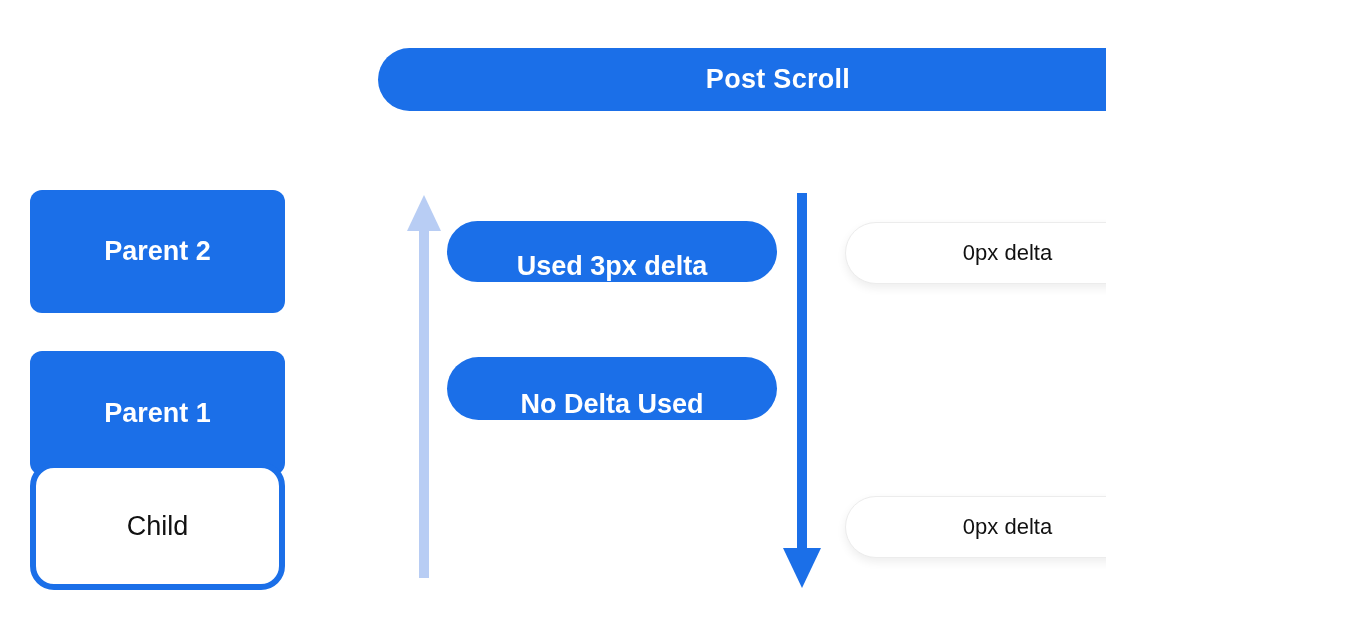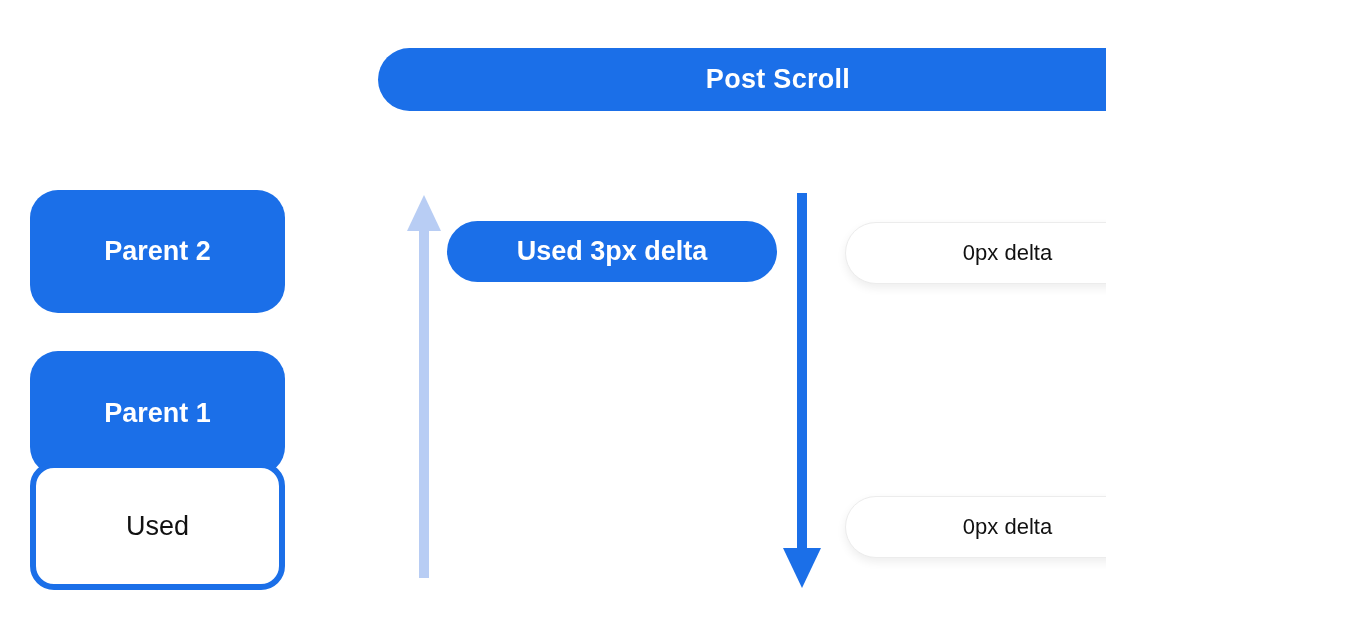--- a/index.html
+++ b/index.html
@@ -34,39 +34,40 @@
   .header-pill {
     left: 378px; top: 48px;
     width: 800px; height: 63px;
     border-radius: 32px;
     font-size: 27px;
     letter-spacing: 0.3px;
   }
   .side-box {
     left: 30px;
     width: 255px;
-    border-radius: 28px;
+    border-radius: 12px;
     font-size: 27px;
   }
   .box-parent2 { top: 190px; height: 123px; }
   .box-parent1 { top: 327px; height: 124px; margin-top: 24px; }
   .box-child {
     top: 462px; height: 128px;
     background: var(--white);
     border: 6px solid var(--primary-blue);
     border-radius: 24px;
     color: var(--text-dark);
     font-weight: 500;
     font-size: 27px;
   }
   .mid-pill {
     left: 447px;
     width: 330px;
     border-radius: 32px;
     font-size: 27px;
+    align-items: flex-end;
   }
   .pill-used { top: 221px; height: 61px; }
   .pill-nodelta { top: 357px; height: 63px; }
   .white-pill {
     left: 845px;
     width: 325px;
     height: 62px;
     background: var(--white);
     border: 1px solid var(--pill-border);
     border-radius: 32px;
@@ -90,40 +91,43 @@
     <span>Post Scroll</span>
   </div>
 
   <div class="abs center blue-fill side-box box-parent2">
     <span>Parent 2</span>
   </div>
   <div class="abs center blue-fill side-box box-parent1">
     <span>Parent 1</span>
   </div>
   <div class="abs center side-box box-child">
-    <span>Used</span>
+    <span>Child</span>
   </div>
 
   <span class="abs" style="left:407px; top:195px;">
     <svg class="arrow-svg" width="34" height="384" viewBox="0 0 34 384" xmlns="http://www.w3.org/2000/svg">
       <polygon class="up-arrow-shape" points="17,0 0,36 34,36"></polygon>
       <rect class="up-arrow-shape" x="12" y="30" width="10" height="353"></rect>
     </svg>
   </span>
 
   <span class="abs" style="left:783px; top:193px;">
     <svg class="arrow-svg" width="38" height="395" viewBox="0 0 38 395" xmlns="http://www.w3.org/2000/svg">
       <rect class="down-arrow-shape" x="14" y="0" width="10" height="360"></rect>
       <polygon class="down-arrow-shape" points="0,355 38,355 19,395"></polygon>
     </svg>
   </span>
 
   <div class="abs center blue-fill mid-pill pill-used">
     <span>Used 3px delta</span>
   </div>
+  <div class="abs center blue-fill mid-pill pill-nodelta">
+    <span>No Delta Used</span>
+  </div>
 
   <div class="abs center white-pill pill-0px-top">
     <span>0px delta</span>
   </div>
   <div class="abs center white-pill pill-0px-bottom">
     <span>0px delta</span>
   </div>
 
 </div>
 

